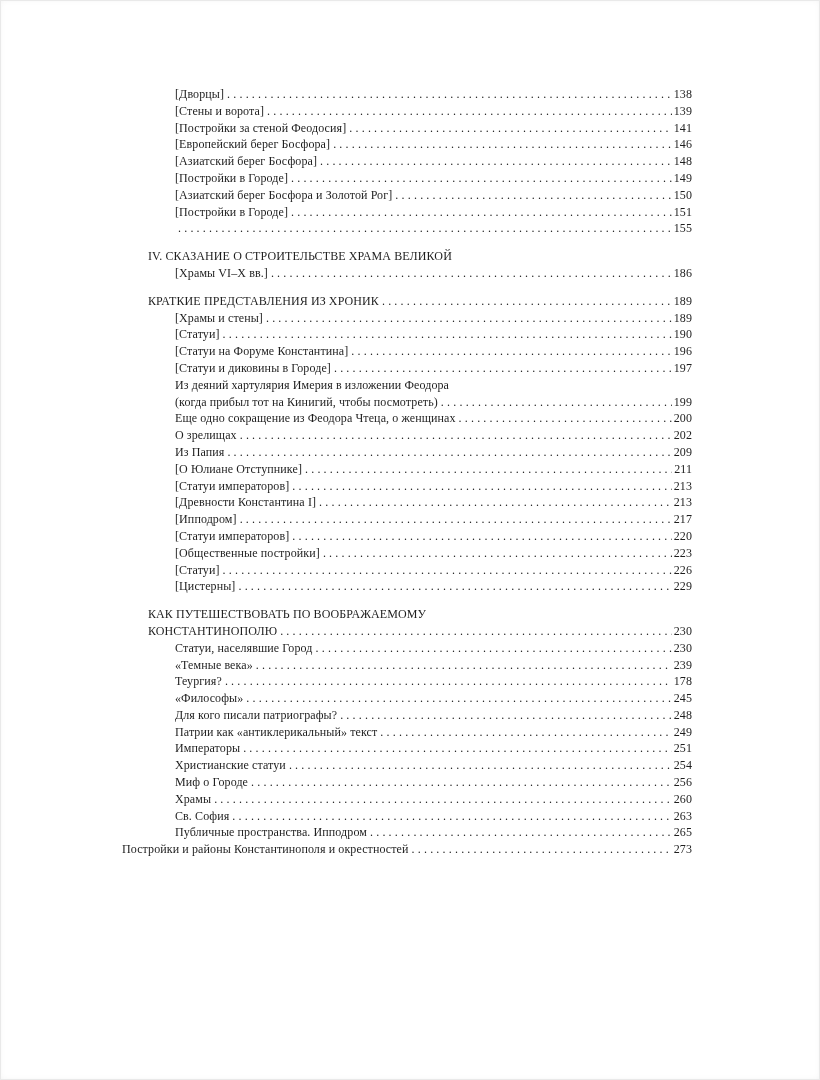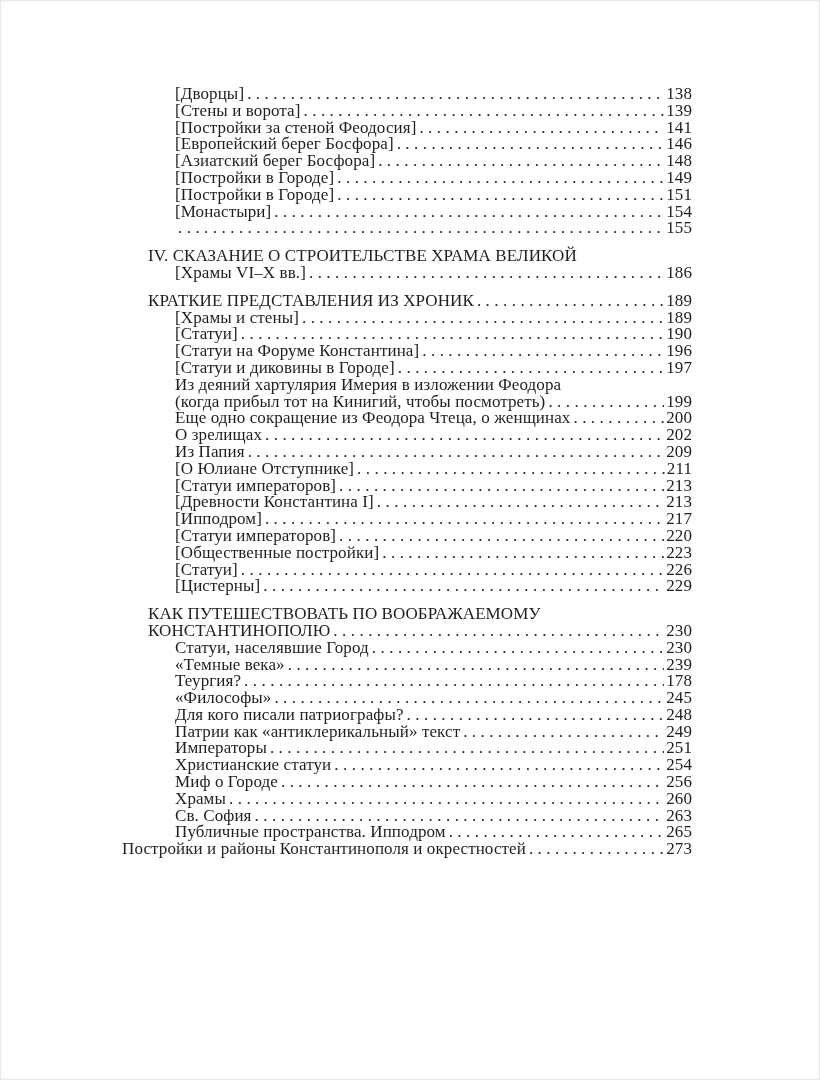--- a/index.html
+++ b/index.html
@@ -19,21 +19,21 @@
     position: absolute;
     inset: 0;
     background: #ffffff;
     box-shadow: inset 0 0 0 1px #e9e9e9, inset 0 0 6px rgba(0,0,0,0.05);
   }
   .toc {
     position: absolute;
     left: 122px;
     top: 86px;
     width: 570px;
-    font-size: 17px;
+    font-size: 12px;
     line-height: 16.8px;
     letter-spacing: 0.1px;
   }
   .entry { margin: 0; }
   .entry.gap { margin-top: 11px; }
   .entry.level-1 { margin-left: 26px; }
   .entry.level-2 { margin-left: 53px; }
   .line {
     display: flex;
     align-items: baseline;
@@ -99,30 +99,30 @@
       </div>
       <div class="entry level-2">
         <div class="line">
           <span class="label">[Постройки в Городе]</span>
           <span class="dots"></span>
           <span class="pagenum">149</span>
         </div>
       </div>
       <div class="entry level-2">
         <div class="line">
+          <span class="label">[Азиатский берег Босфора и Золотой Рог]</span>
+          <span class="dots"></span>
+          <span class="pagenum">150</span>
+        </div>
+      </div>
+      <div class="entry level-2">
+        <div class="line">
           <span class="label">[Постройки в Городе]</span>
           <span class="dots"></span>
           <span class="pagenum">151</span>
-        </div>
-      </div>
-      <div class="entry level-2">
-        <div class="line">
-          <span class="label">[Монастыри]</span>
-          <span class="dots"></span>
-          <span class="pagenum">154</span>
         </div>
       </div>
       <div class="entry level-2">
         <div class="line">
           <span class="dots"></span>
           <span class="pagenum">155</span>
         </div>
       </div>
       <div class="entry level-1 gap">
         <div class="line">

